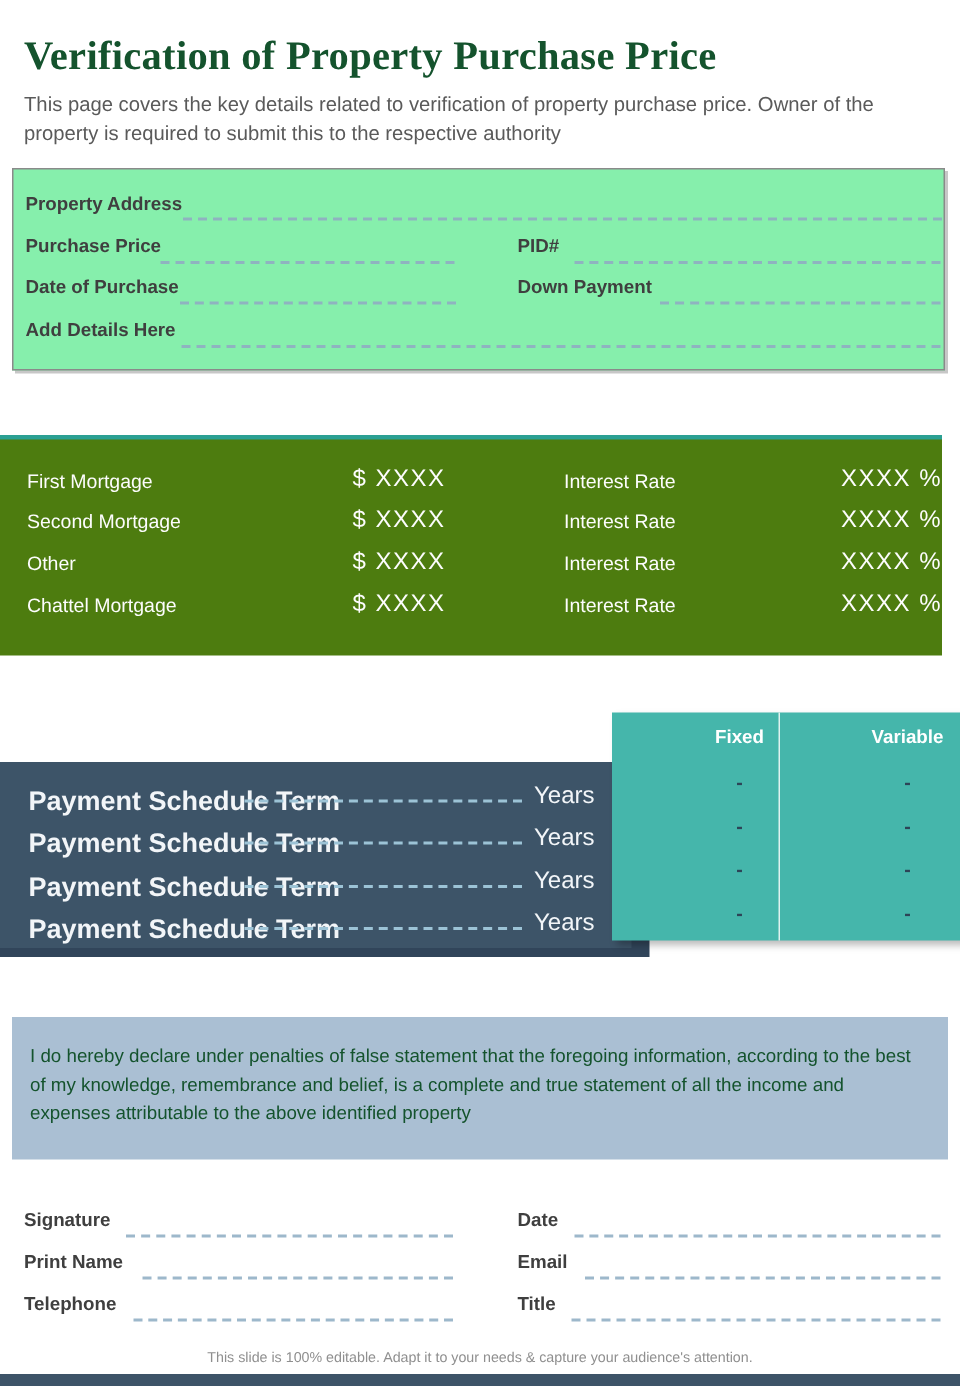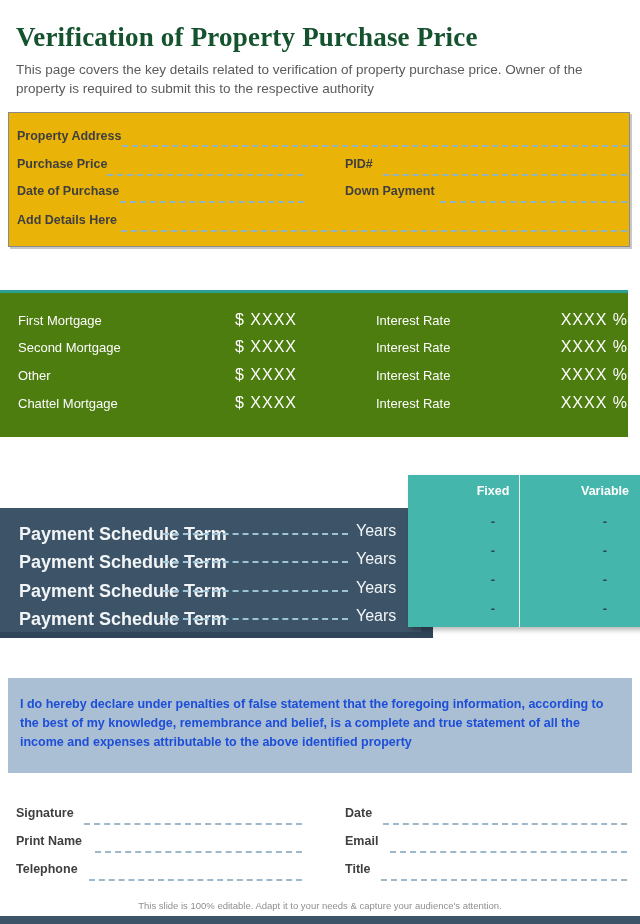--- a/index.html
+++ b/index.html
@@ -13,21 +13,21 @@
     font-family:"Liberation Serif",serif;font-weight:700;font-size:27px;
     color:#14532d;letter-spacing:.2px;
   }
   .subtitle{
     position:absolute;left:16px;top:60px;width:606px;
     font-size:13.5px;color:#5a5a5a;line-height:1.42;
   }
   
   .form-box{
     position:absolute;left:8px;top:112px;width:620px;height:133px;
-    background:#eab308;border:1px solid #8a8a8a;box-shadow:2px 2px 0 rgba(130,130,130,.45);
+    background:#86efac;border:1px solid #8a8a8a;box-shadow:2px 2px 0 rgba(130,130,130,.45);
   }
   .f-label{position:absolute;font-weight:700;font-size:12.5px;color:#3f3f3f;white-space:nowrap;}
   .f-line{position:absolute;height:0;border-bottom:2px dashed #8fb3c0;}
   
   .mortgage{
     position:absolute;left:0;top:290px;width:628px;height:147px;
     background:#4d7c0f;border-top:3px solid #2ba093;box-sizing:border-box;
   }
   .m-row{position:absolute;left:0;width:100%;height:20px;color:#fdfdfd;}
   .m-label{position:absolute;left:18px;top:2px;font-size:13px;}
@@ -52,21 +52,21 @@
   .ps-th{display:flex;align-items:center;justify-content:center;
     color:#fff;font-weight:700;font-size:12.5px;}
   .ps-td{display:flex;align-items:center;justify-content:center;
     color:#2d4457;font-weight:700;font-size:13px;}
   
   .declaration{
     position:absolute;left:8px;top:678px;width:624px;height:95px;background:#aabfd3;
   }
   .declaration .d-text{
     position:absolute;left:12px;top:17px;width:596px;
-    font-size:12.5px;font-weight:700;color:#1d4ed8;line-height:1.5;
+    font-size:12.5px;font-weight:400;color:#14532d;line-height:1.5;
   }
   
   .s-label{position:absolute;font-weight:700;font-size:12.5px;color:#3f3f3f;white-space:nowrap;}
   .s-line{position:absolute;height:0;border-bottom:2px dashed #9db8cb;}
   
   .footer-note{
     position:absolute;left:0;top:900px;width:640px;text-align:center;
     font-size:9.5px;color:#8f8f8f;
   }
   .bottom-bar{position:absolute;left:0;top:916px;width:640px;height:8px;background:#3d5468;}

